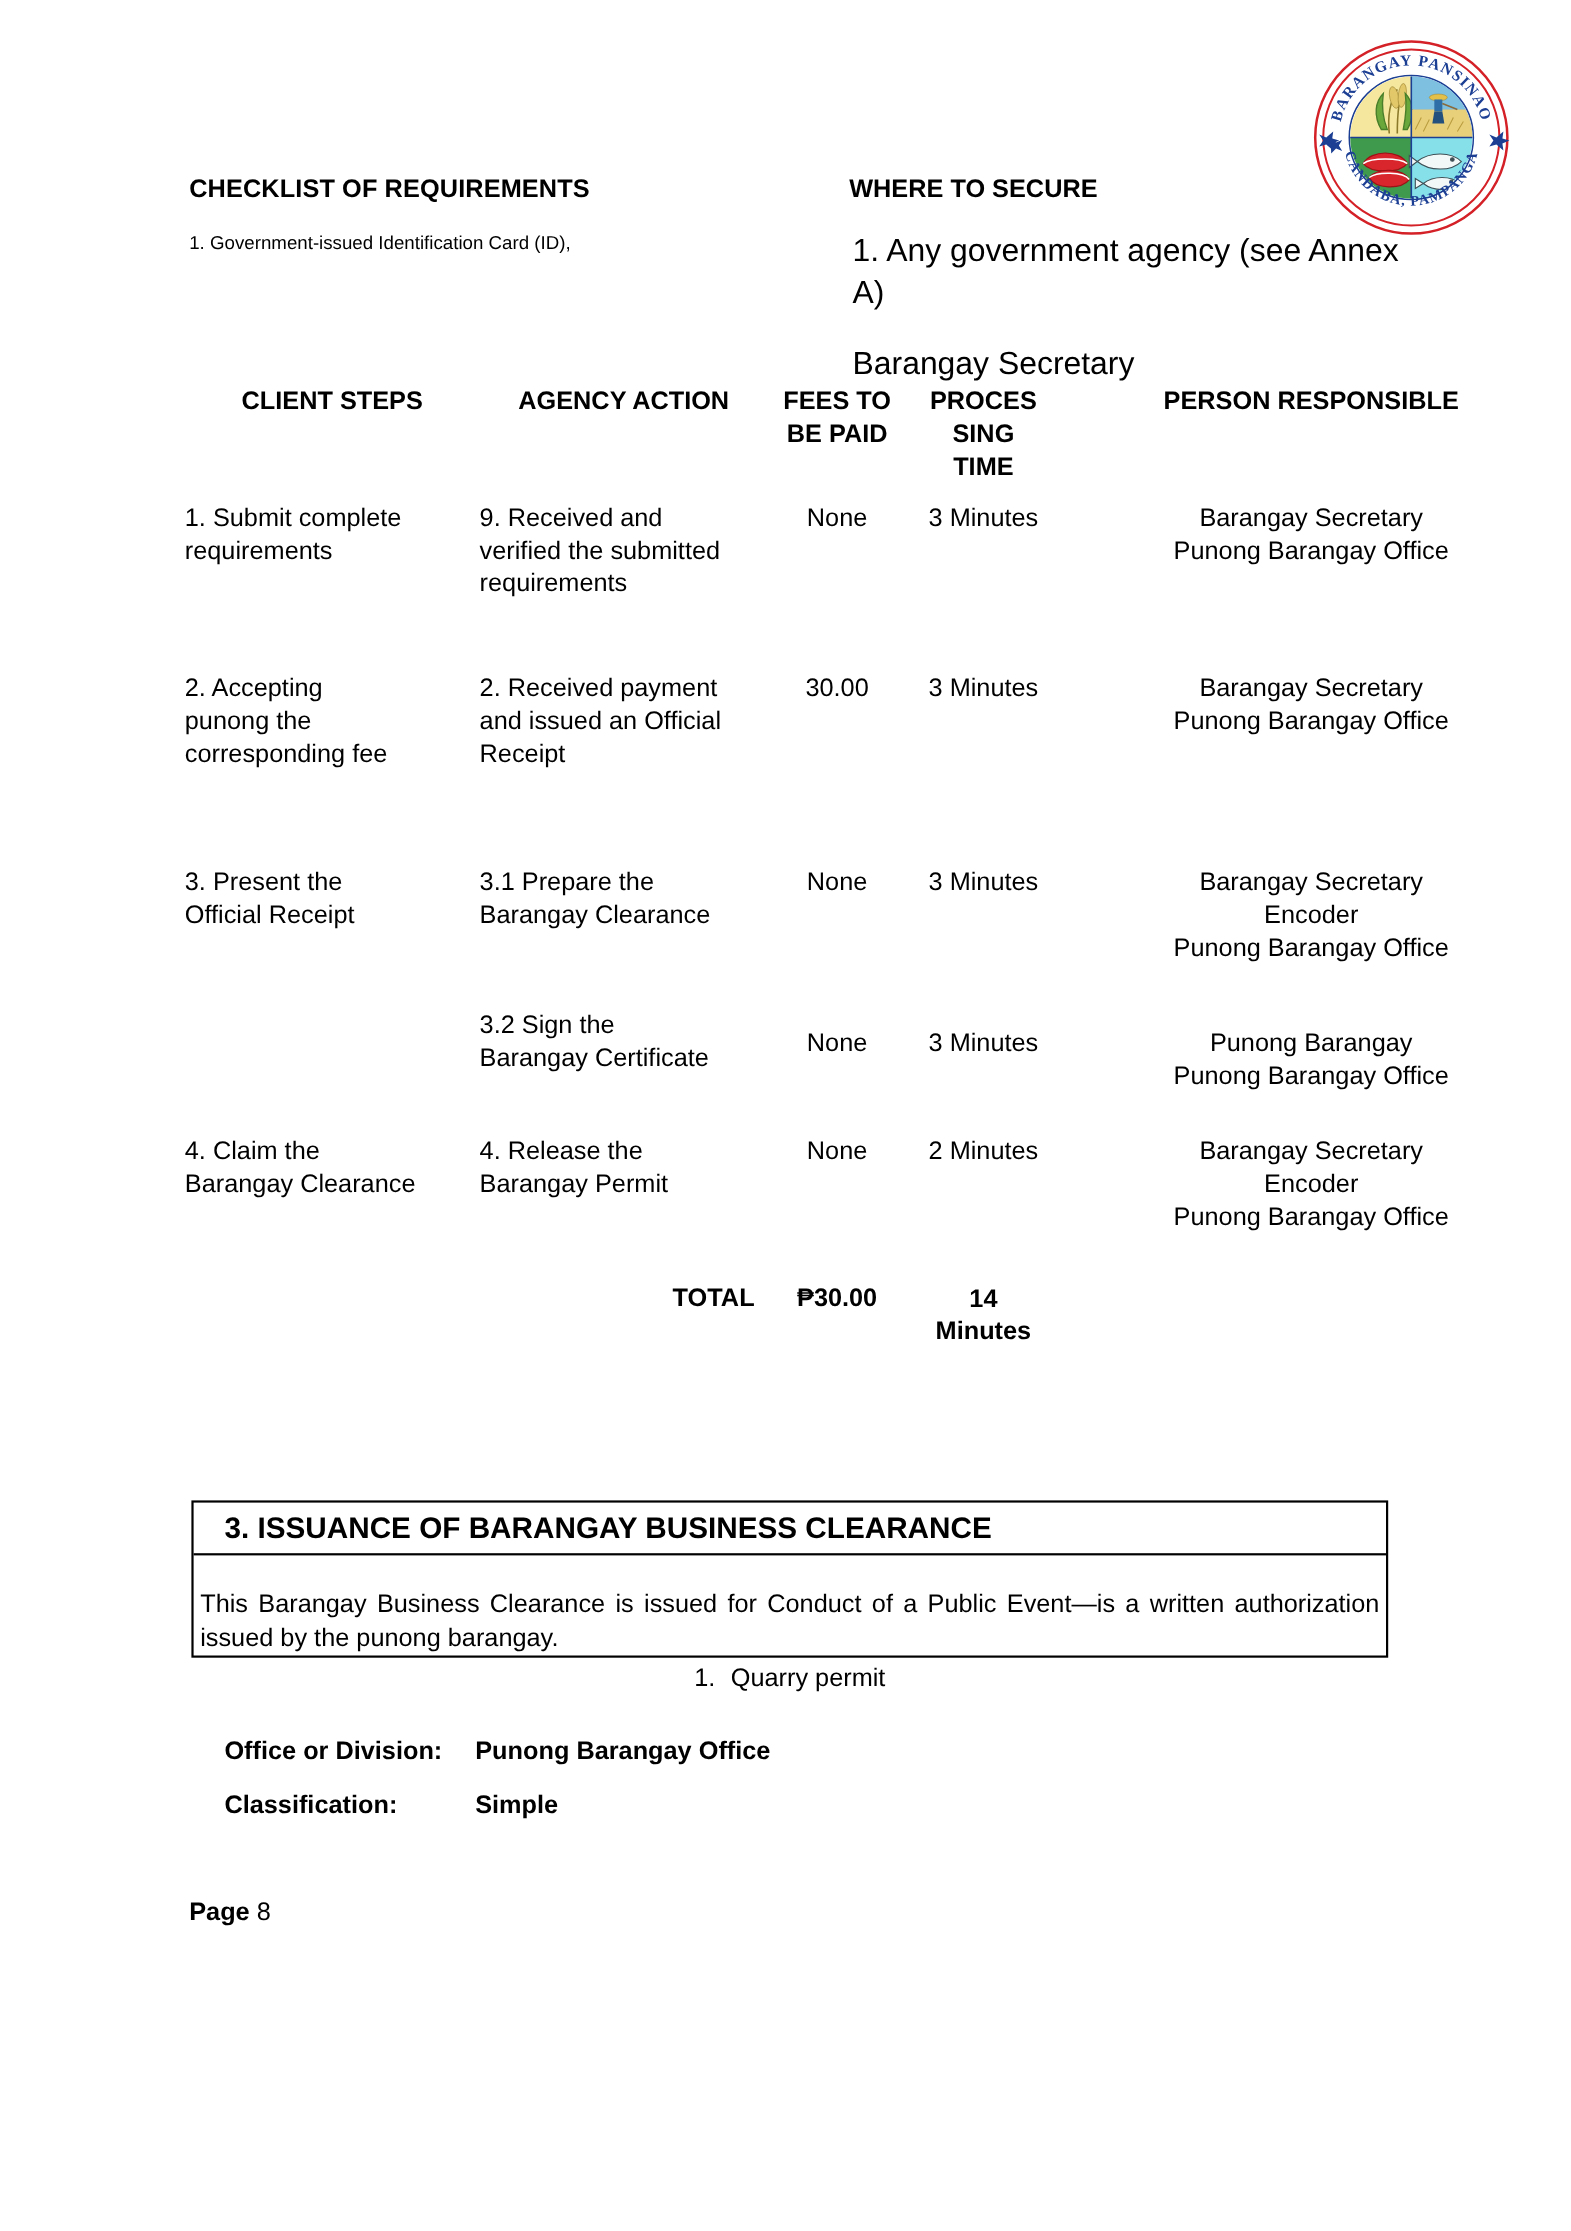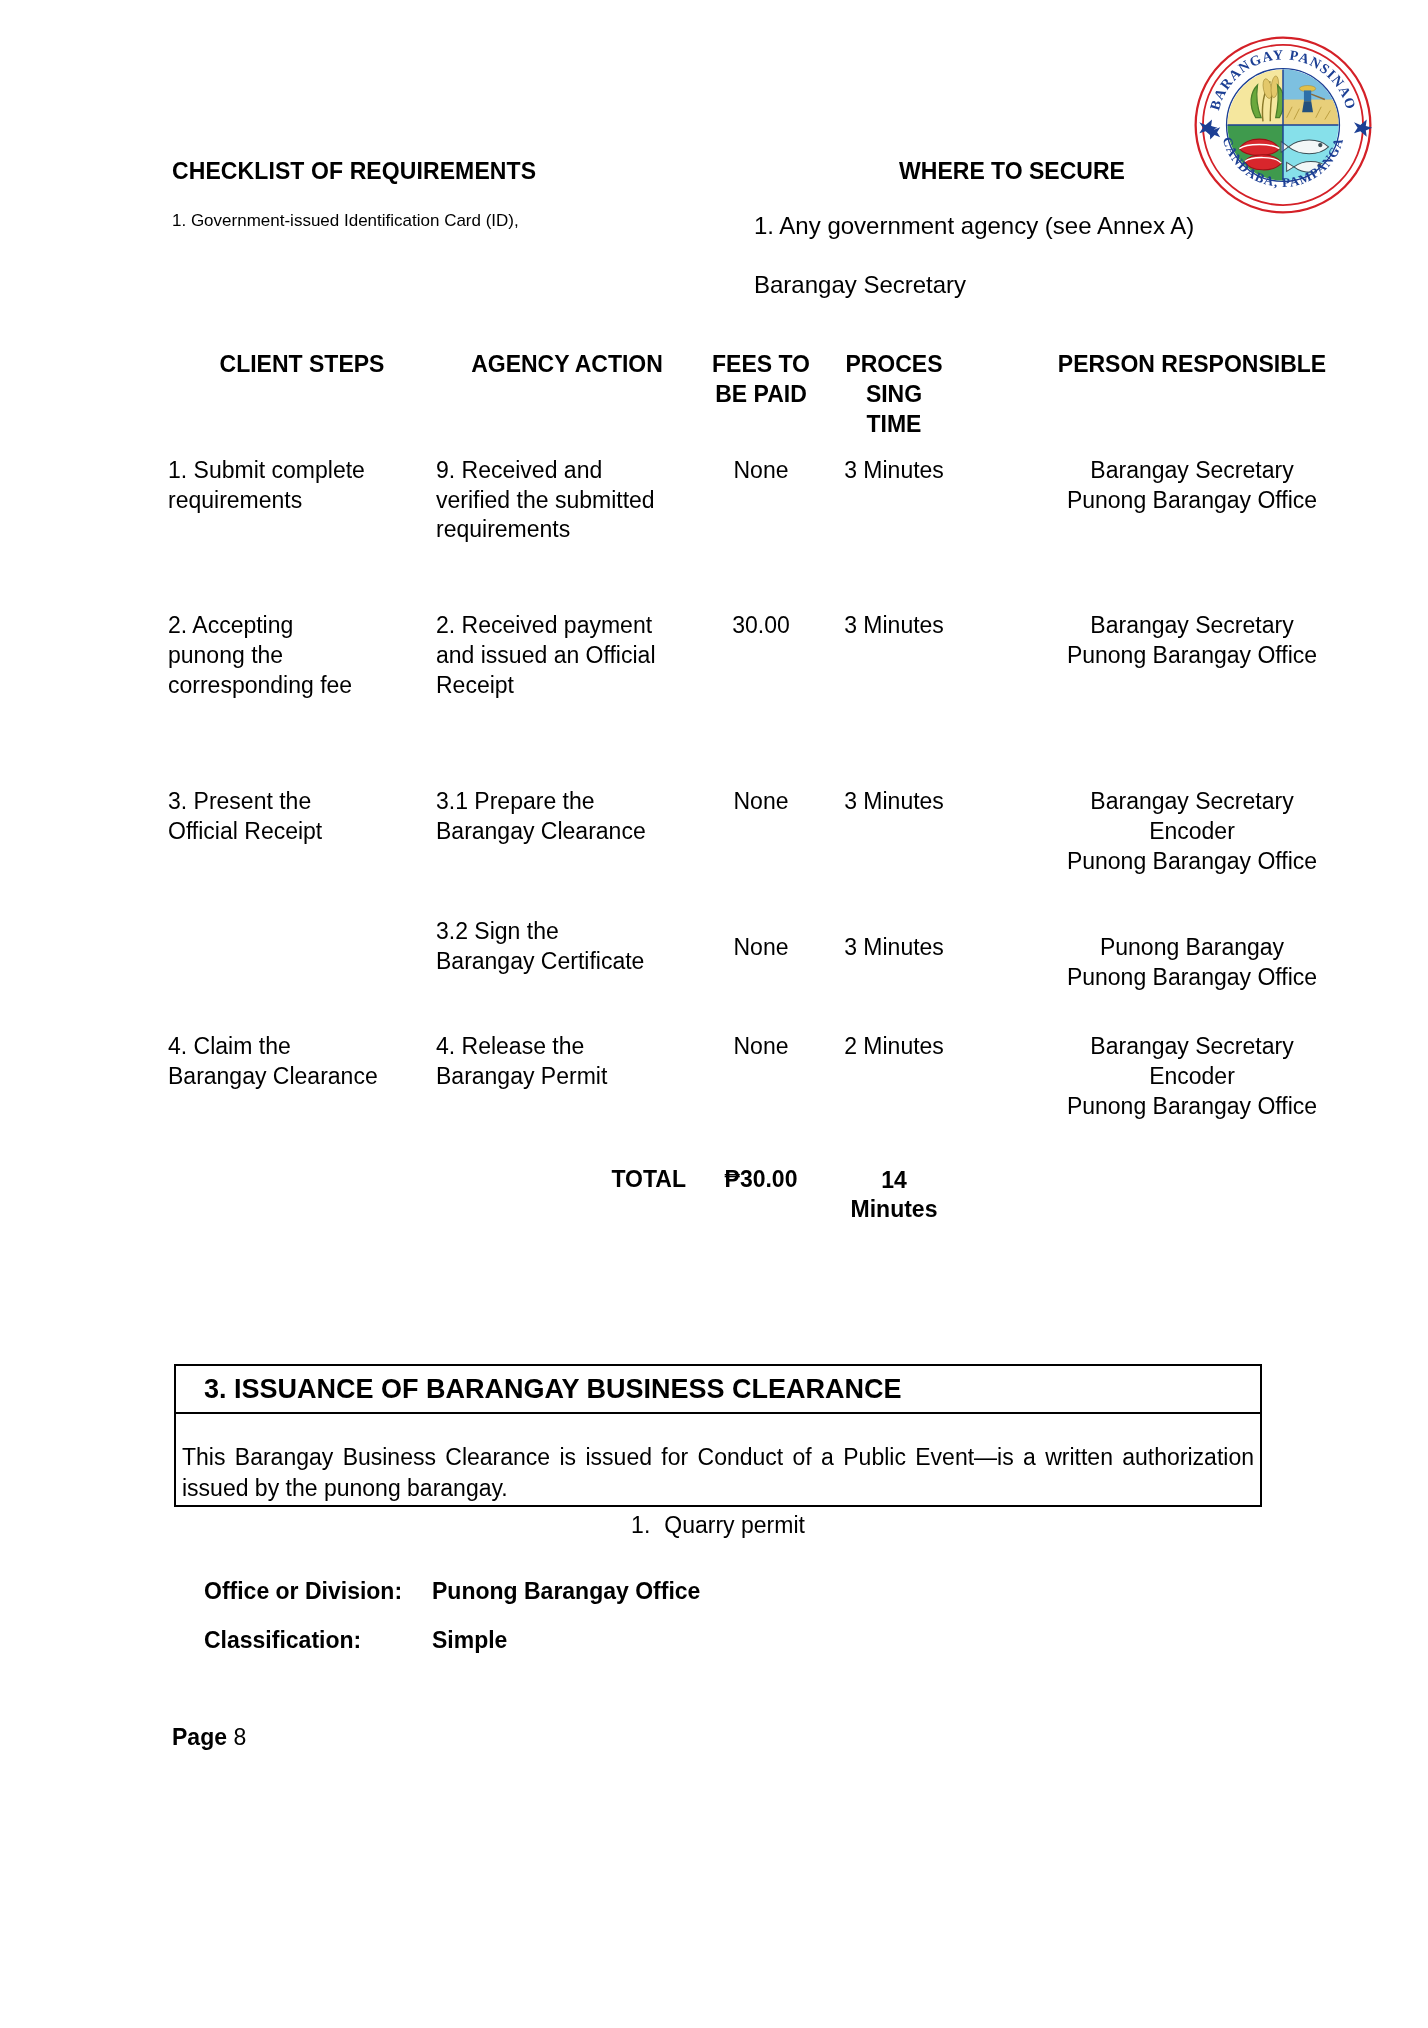--- a/index.html
+++ b/index.html
@@ -40,38 +40,37 @@
     font-weight: bold;
     letter-spacing: 0.1px;
   }
   .secure-head {
     position: absolute;
     left: 772px;
     top: 158px;
     width: 480px;
     font-size: 23px;
     font-weight: bold;
-    text-align: center;
   }
   .checklist-body {
     position: absolute;
     left: 172px;
     top: 210px;
     width: 592px;
     font-size: 17px;
     line-height: 1.30;
     text-align: justify;
     text-justify: inter-word;
   }
   .secure-body {
     position: absolute;
-    left: 754px;
+    left: 775px;
     top: 210px;
     width: 520px;
-    font-size: 24px;
+    font-size: 29px;
     line-height: 1.30;
   }
   .secure-body .line2 { margin-top: 28px; }
 
   
   .ptable {
     position: absolute;
     left: 168px;
     top: 350px;
     width: 1252px;

